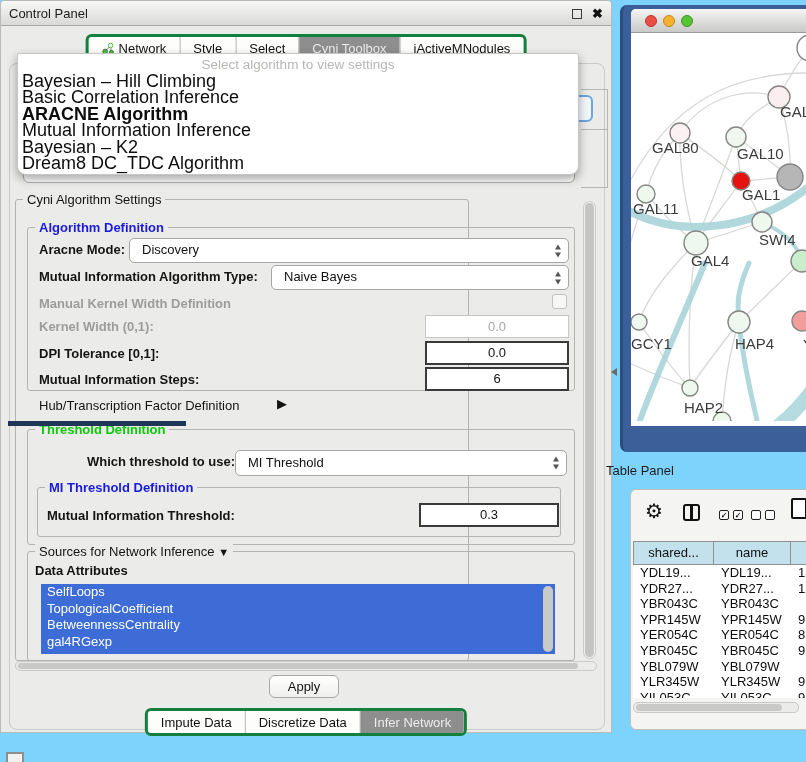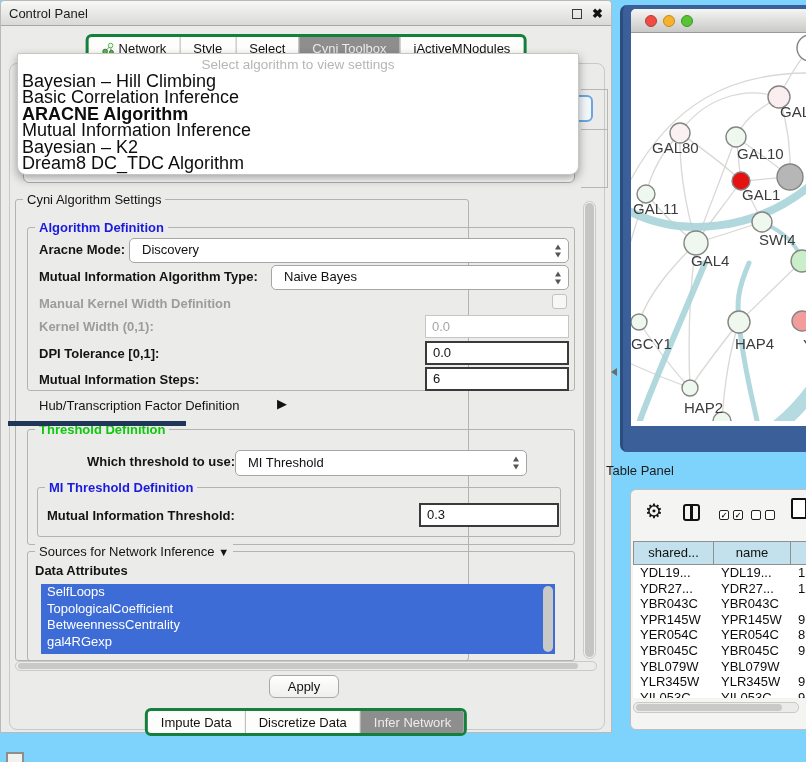--- a/index.html
+++ b/index.html
@@ -58,21 +58,21 @@
   .combo { background:#fff; border:1px solid #a6a6a4; border-radius:5px; }
   .combo .txt { display:block; padding-left:12px; font-size:13px; line-height:22px; color:#111; }
   .combo .arrows { position:absolute; right:7px; top:50%; transform:translateY(-50%);
     display:flex; flex-direction:column; gap:3px; }
   .tri-up { width:0; height:0; border-left:3.5px solid transparent; border-right:3.5px solid transparent;
     border-bottom:5px solid #555; }
   .tri-dn { width:0; height:0; border-left:3.5px solid transparent; border-right:3.5px solid transparent;
     border-top:5px solid #555; }
 
   .numfield { background:#fff; border:2px solid #3a3a3a; font-size:13px; color:#111;
-    text-align:left; padding:0 6px; }
+    text-align:center; padding:0 6px; }
   .numfield.dis { border:1px solid #c6c6c4; color:#a6a6a4; }
   .checkbox { width:15px; height:15px; border:1px solid #c2c2c0; border-radius:3px; background:#f7f7f5; }
 
   .scroll-v { background:#efefed; border:1px solid #cacac8; border-radius:7px; }
   .scroll-v .thumb { position:absolute; left:1px; top:1px; right:1px; bottom:1px;
     background:#c5c5c3; border-radius:6px; }
   .scroll-h { background:#ebebe9; border:1px solid #cacac8; border-radius:5px; }
   .scroll-h .thumb { position:absolute; top:1px; bottom:1px; background:#c9c9c7; border-radius:4px; }
 
   #attr-list { background:#3d6cd7; overflow:hidden; }
@@ -218,21 +218,21 @@
     <span class="abs lbl" style="left:38px;top:371px;">Mutual Information Steps:</span>
     <div class="abs numfield" style="left:424px;top:366px;width:144px;height:24px;line-height:20px;">6</div>
 
     <span class="abs plain" style="left:38px;top:397px;">Hub/Transcription Factor Definition</span>
     <span class="abs" style="left:276px;top:395px;font-size:13px;color:#111;">▶</span>
 
     <div class="abs groupbox" style="left:26px;top:428px;width:548px;height:116px;">
       <span class="legend green">Threshold Definition</span>
     </div>
     <span class="abs lbl" style="left:86px;top:453px;">Which threshold to use:</span>
-    <div class="abs combo" style="left:234px;top:449px;width:292px;height:26px;">
+    <div class="abs combo" style="left:234px;top:449px;width:332px;height:26px;">
       <span class="txt" style="line-height:24px;">MI Threshold</span>
       <span class="arrows">
           <span class="tri-up"></span>
           <span class="tri-dn"></span>
         </span>
     </div>
     <div class="abs groupbox" style="left:36px;top:486px;width:524px;height:50px;">
       <span class="legend blue" style="background:#ebebe9;">MI Threshold Definition</span>
     </div>
     <span class="abs lbl" style="left:46px;top:507px;">Mutual Information Threshold:</span>

